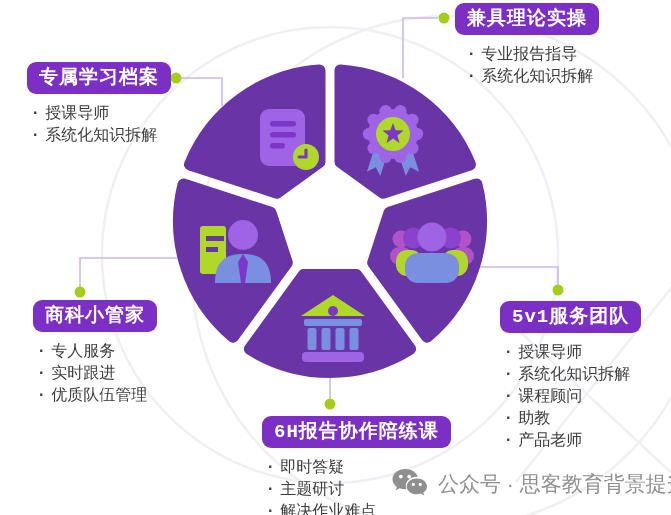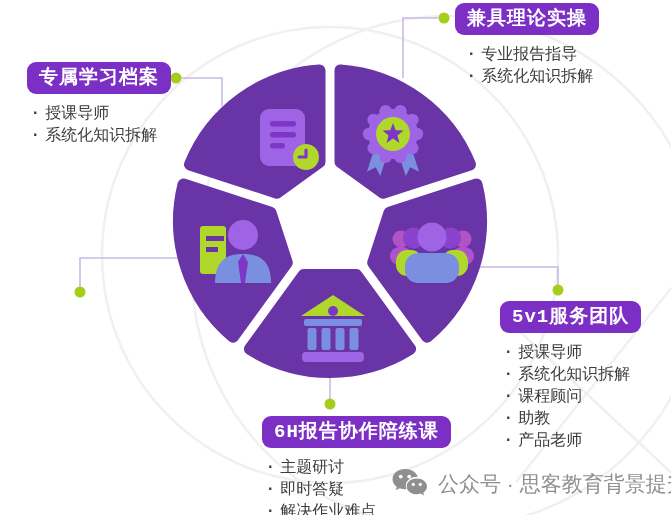--- a/index.html
+++ b/index.html
@@ -147,26 +147,34 @@
   </div>
 
   <div class="callout co-tr">
     <div class="pill">兼具理论实操</div>
     <ul class="bullets">
         <li>专业报告指导</li>
         <li>系统化知识拆解</li>
       </ul>
   </div>
 
+  <div class="callout co-l">
+    <div class="pill">商科小管家</div>
+    <ul class="bullets">
+        <li>专人服务</li>
+        <li>实时跟进</li>
+        <li>优质队伍管理</li>
+      </ul>
+  </div>
 
   <div class="callout co-b">
     <div class="pill">6H报告协作陪练课</div>
     <ul class="bullets">
+        <li>即时答疑</li>
         <li>主题研讨</li>
-        <li>即时答疑</li>
         <li>解决作业难点</li>
       </ul>
   </div>
 
   <div class="callout co-r">
     <div class="pill">5v1服务团队</div>
     <ul class="bullets">
         <li>授课导师</li>
         <li>系统化知识拆解</li>
         <li>课程顾问</li>

